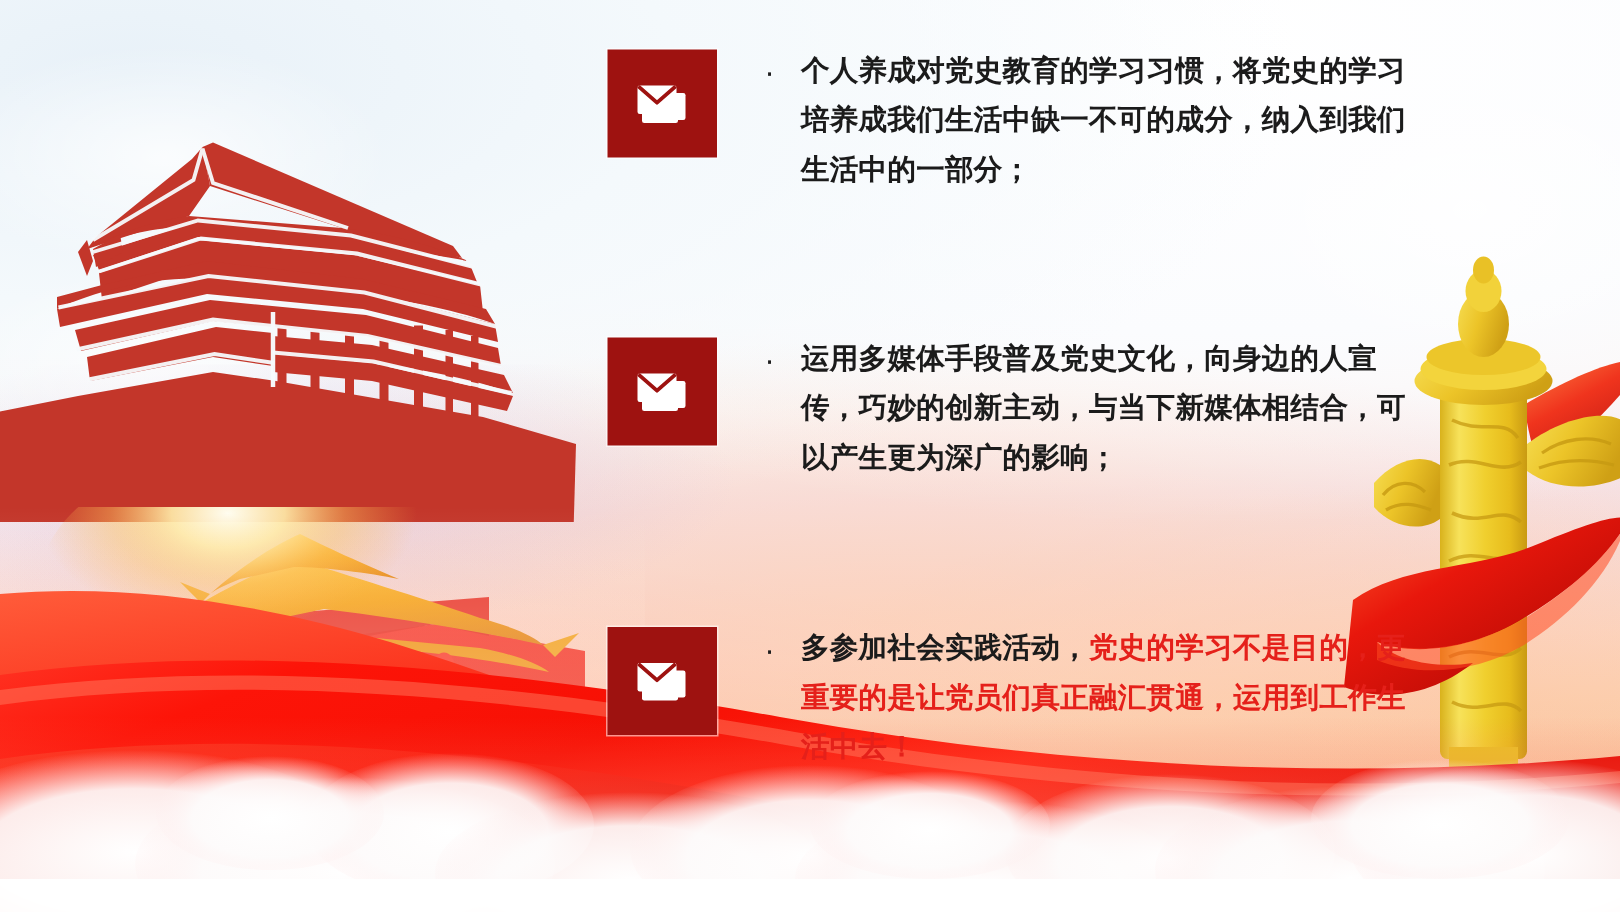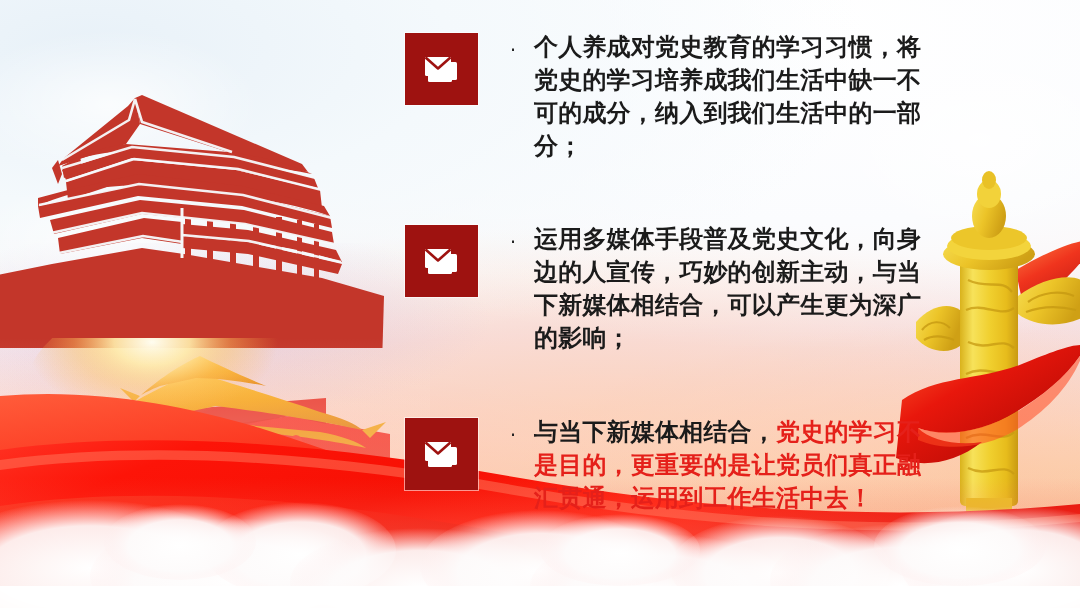--- a/index.html
+++ b/index.html
@@ -92,21 +92,21 @@
   }
   .bullet-dot{
     flex:0 0 auto;
     color:#1d1d1d;font-size:19px;line-height:38px;
     width:24px;text-align:left;
     font-family:"DejaVu Sans",sans-serif;
   }
   .bullet-text{
     font-family:"DejaVu Sans","Liberation Sans",sans-serif;
     font-weight:700;
-    font-size:24px;
+    font-size:19px;
     line-height:33px;
     letter-spacing:.2px;
     color:#1b1b1b;
     max-width:404px;
     word-break:break-all;
   }
   .bullet-text .hl{color:#e5201a;}
 
   .row3 .bullet-text{max-width:406px;}
 </style>
@@ -448,18 +448,18 @@
       <div class="icon-box">
         <svg viewBox="0 0 42 34" aria-hidden="true">
           <rect x="12" y="10" width="24" height="18" rx="1.5" fill="#ffffff"></rect>
           <rect x="7" y="14" width="24" height="16" rx="1.5" fill="#ffffff"></rect>
           <rect x="4" y="5" width="26" height="19" rx="1.5" fill="#ffffff"></rect>
           <path d="M4.6,5.6 L17,16.4 L29.4,5.6" fill="none" stroke="#9e1210" stroke-width="2.6" stroke-linejoin="round"></path>
         </svg>
       </div>
       <div class="bullet-wrap">
         <span class="bullet-dot">·</span>
-        <span class="bullet-text"><span>与当下新媒体相结合，</span><span class="hl">党史的学习不是目的，更重要的是让党员们真正融汇贯通，运用到工作生活中去！</span></span>
+        <span class="bullet-text"><span>多参加社会实践活动，</span><span class="hl">党史的学习不是目的，更重要的是让党员们真正融汇贯通，运用到工作生活中去！</span></span>
       </div>
     </div>
 
   </div>
 </div>
 
 </body></html>

